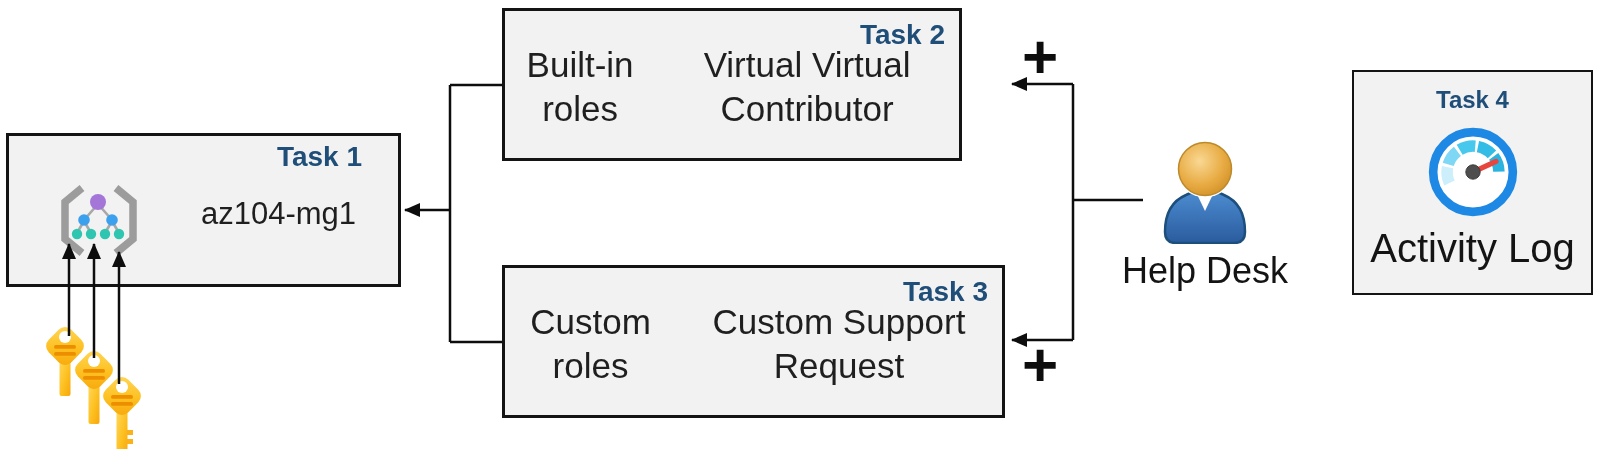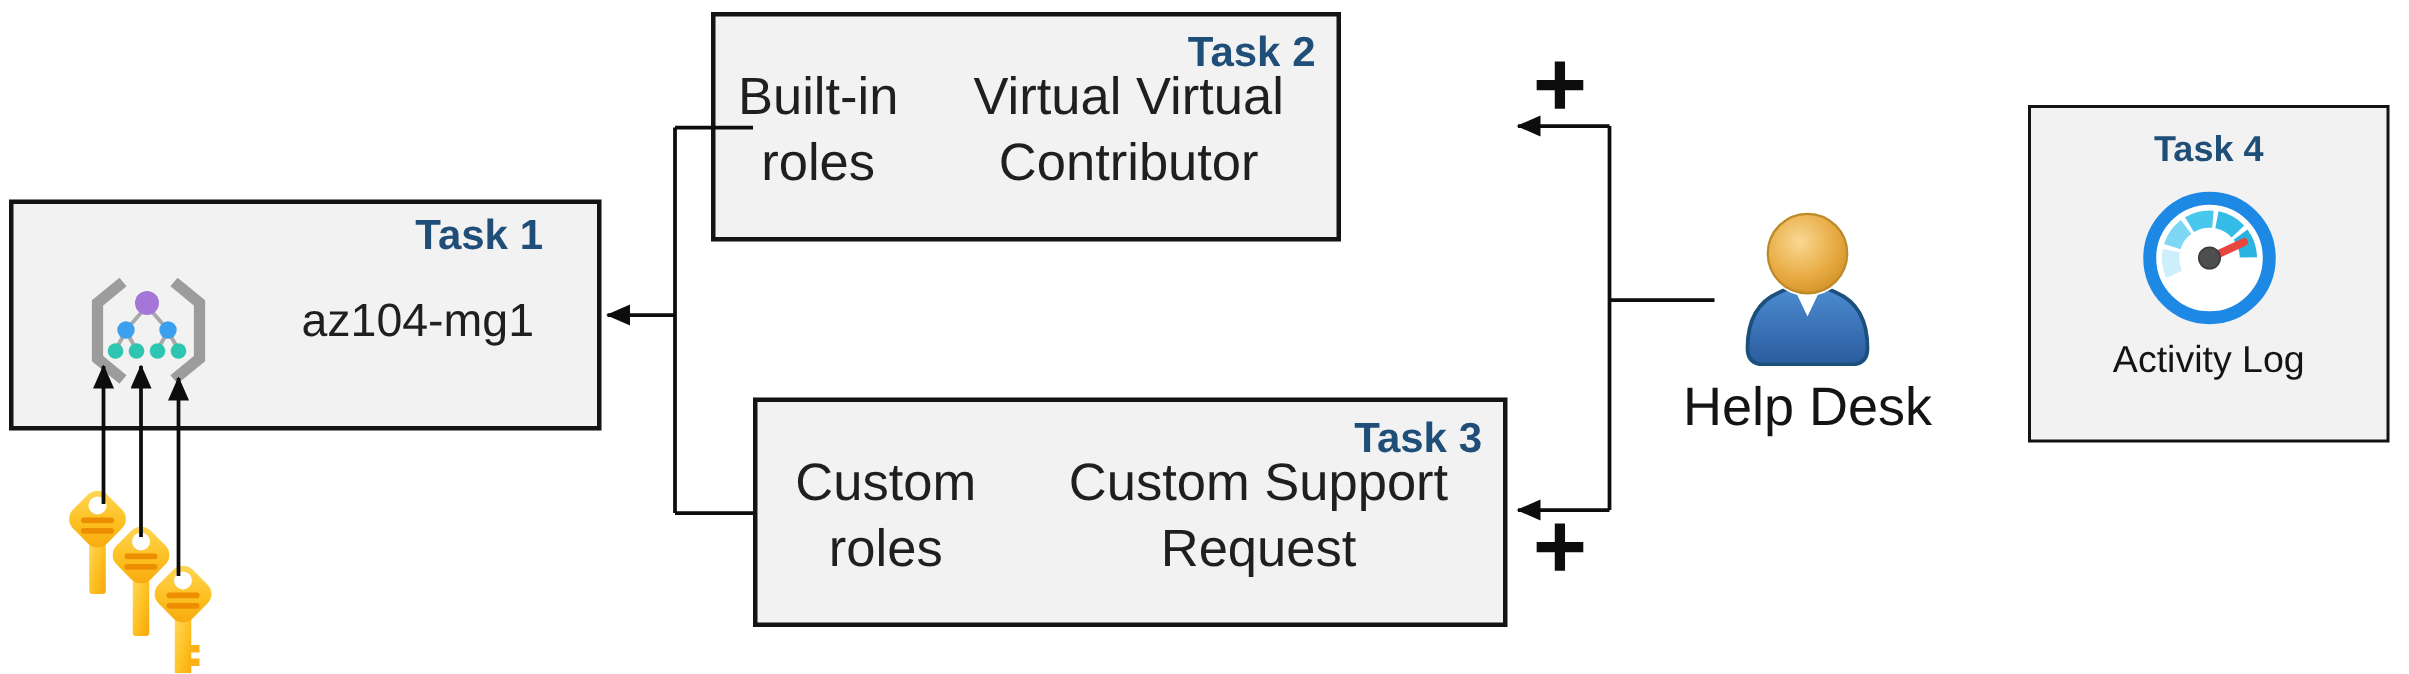--- a/index.html
+++ b/index.html
@@ -5,21 +5,21 @@
   html,body { margin:0; padding:0; background:#fff; }
   .canvas {
     position:relative; width:1606px; height:449px; background:#fff;
     font-family:"Liberation Sans", sans-serif; overflow:hidden;
   }
   .box {
     position:absolute; background:#f2f2f2; border:3px solid #141414;
     box-sizing:border-box;
   }
   .task1 { left:6px;    top:133px; width:395px; height:154px; }
-  .task2 { left:474px;  top:8px;   width:420px; height:153px;text-decoration:underline; }
+  .task2 { left:502px;  top:8px;   width:460px; height:153px;text-decoration:underline; }
   .task3 { left:502px;  top:265px; width:503px; height:153px; }
   .task4 { left:1352px; top:70px;  width:241px; height:225px; border-width:2px;
            display:flex; flex-direction:column; align-items:center; }
   .badge {
     position:absolute; top:8px; right:14px;
     font-size:28px; font-weight:700; color:#1f4e79; white-space:nowrap;
   }
   .task1 .badge { right:36px; top:5px; }
   .badge4 {
     font-size:24px; font-weight:700; color:#1f4e79; margin-top:14px;
@@ -29,21 +29,21 @@
     align-items:center; justify-content:center; text-align:center;
     font-size:35px; color:#1f1f1f; line-height:44px; padding-top:4px;
   }
   .title-az {
     position:absolute; left:150px; right:0; top:0; bottom:0;
     display:flex; align-items:center; justify-content:center;
     font-size:31px; color:#1f1f1f; padding-top:8px;
   }
   .mg-icon { position:absolute; left:49px; top:46px; }
   .gauge-icon { margin-top:10px; }
-  .task4-label { font-size:25px; color:#141414; margin-top:6px; }
+  .task4-label { font-size:40px; color:#141414; margin-top:6px; }
   .helpdesk {
     position:absolute; left:1120px; top:140px; width:170px; text-align:center;
   }
   .helpdesk .person { display:block; margin:0 auto; }
   .helpdesk .hd-label {
     font-size:36px; line-height:45px; color:#141414; margin-top:4px; white-space:nowrap;
   }
   .plus {
     position:absolute; width:52px; text-align:center;
     font-size:62px; line-height:66px; font-weight:700; color:#0d0d0d;

